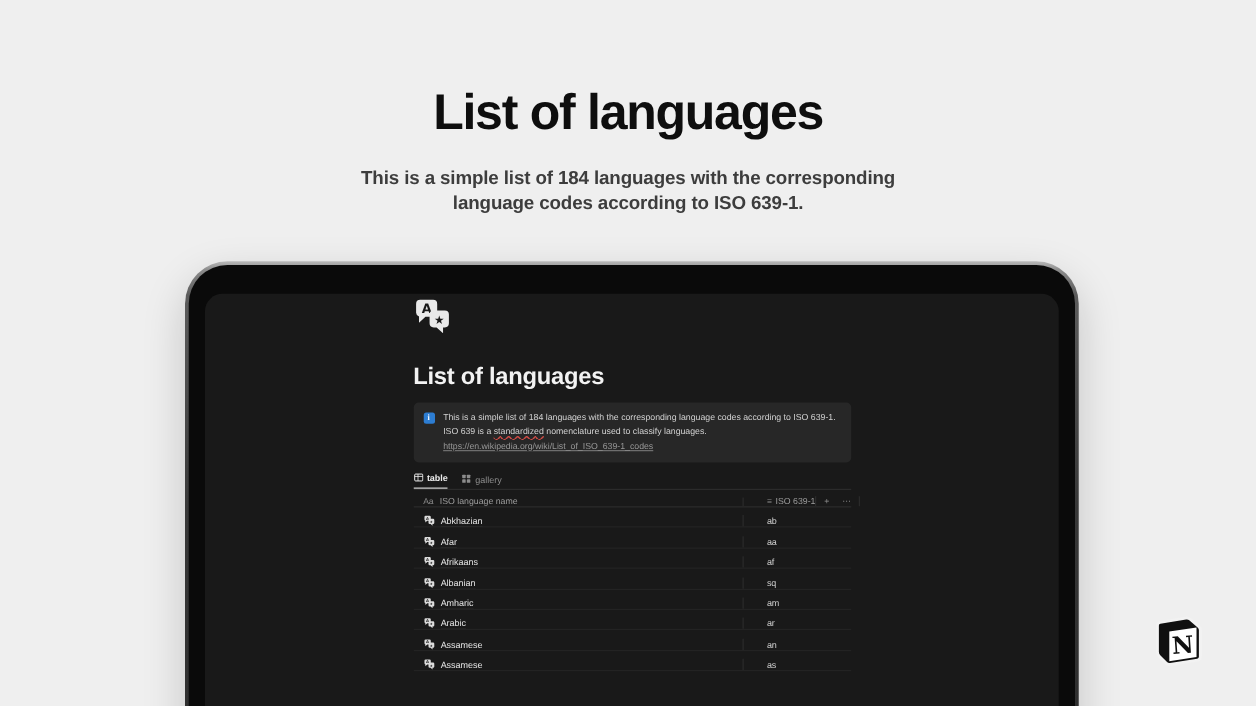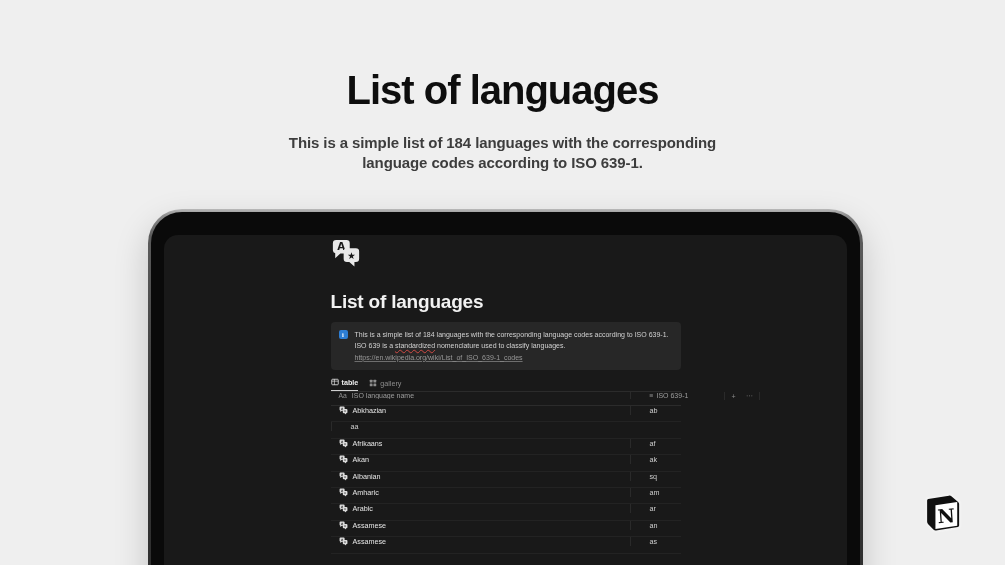--- a/index.html
+++ b/index.html
@@ -87,23 +87,22 @@
   }
   .tab svg { width:8px; height:8px; }
   .tab.active {
     color:#ececec; font-weight:700;
     border-bottom:1.5px solid #cfcfcf;
   }
 
   
   .dbtable { width:350px; font-size:7.2px; }
   .trow {
-    display:flex; align-items:flex-start; height:16.4px;
+    display:flex; align-items:flex-end; height:16.4px;
     border-bottom:1px solid #232323;
-    gap:36px;
   }
   .trow.thead {
     height:15px; color:#9d9d9d;
     border-top:1px solid #2b2b2b; border-bottom:1px solid #2b2b2b;
     font-size:7px;
   }
   .cell-name {
     flex:0 0 263px; display:flex; align-items:center; gap:5px;
     padding-left:8px; overflow:hidden; white-space:nowrap;
   }
@@ -222,45 +221,41 @@
                   <svg>
                     <use href="#icon-translate"></use>
                   </svg>
                 </span>
                 <span class="lang-name">Abkhazian</span>
               </span>
             <span class="cell-code">ab</span>
             <span class="cell-plus"></span>
           </div>
           <div class="trow">
+            <span class="cell-name">
+                <span class="row-icon">
+                  <svg>
+                    <use href="#icon-translate"></use>
+                  </svg>
+                </span>
+                <span class="lang-name">Afar</span>
+              </span>
             <span class="cell-code">aa</span>
             <span class="cell-plus"></span>
           </div>
           <div class="trow">
             <span class="cell-name">
                 <span class="row-icon">
                   <svg>
                     <use href="#icon-translate"></use>
                   </svg>
                 </span>
                 <span class="lang-name">Afrikaans</span>
               </span>
             <span class="cell-code">af</span>
-            <span class="cell-plus"></span>
-          </div>
-          <div class="trow">
-            <span class="cell-name">
-                <span class="row-icon">
-                  <svg>
-                    <use href="#icon-translate"></use>
-                  </svg>
-                </span>
-                <span class="lang-name">Akan</span>
-              </span>
-            <span class="cell-code">ak</span>
             <span class="cell-plus"></span>
           </div>
           <div class="trow">
             <span class="cell-name">
                 <span class="row-icon">
                   <svg>
                     <use href="#icon-translate"></use>
                   </svg>
                 </span>
                 <span class="lang-name">Albanian</span>

